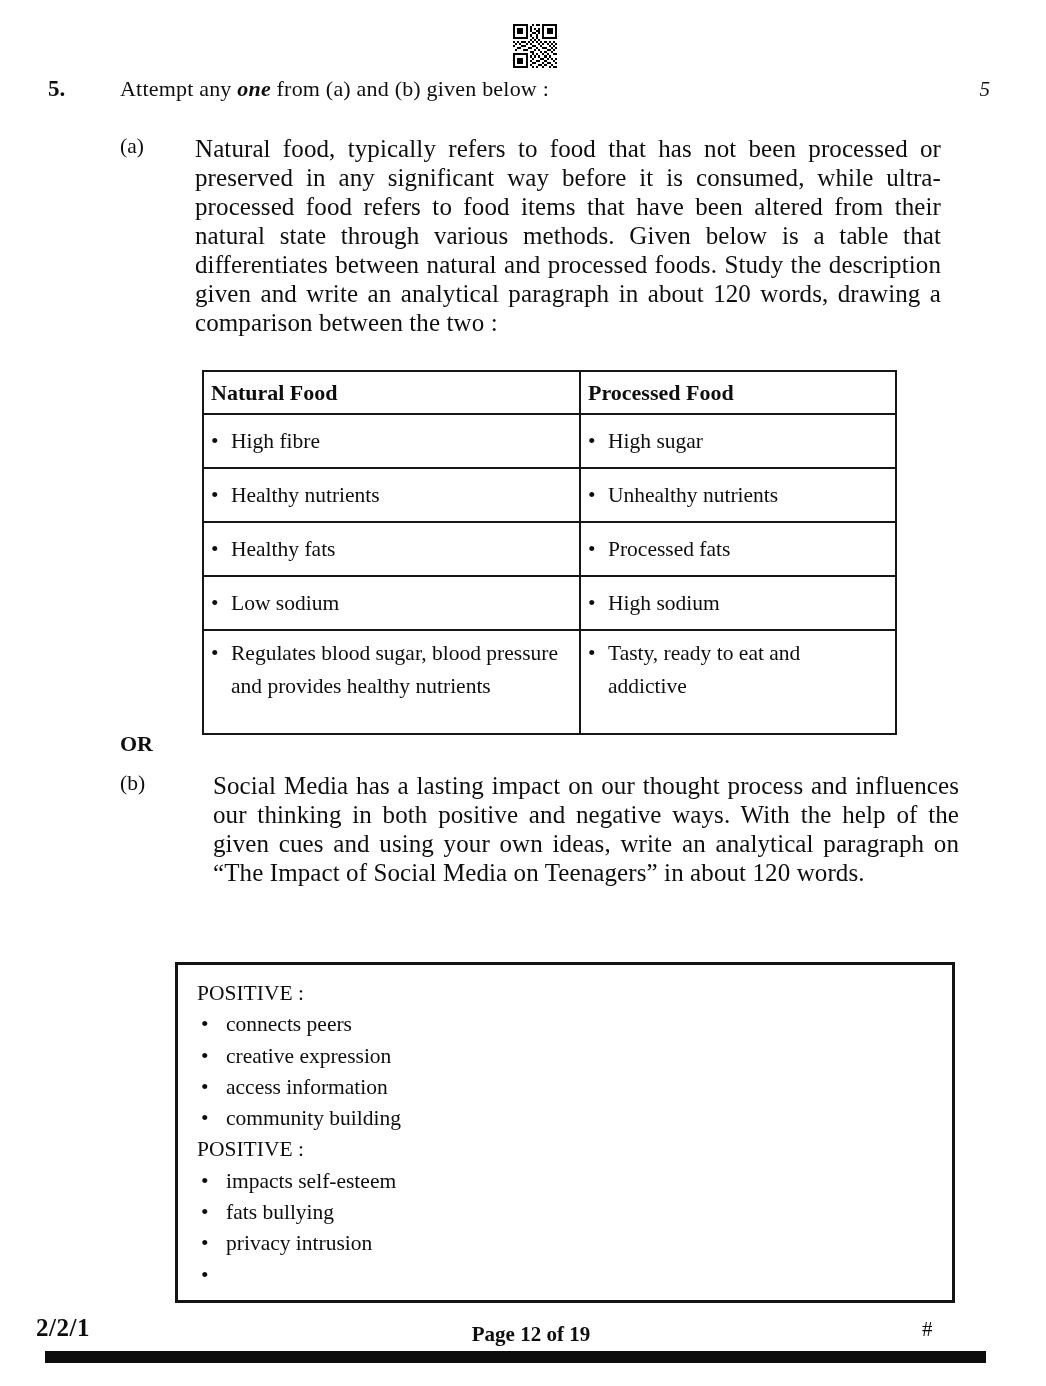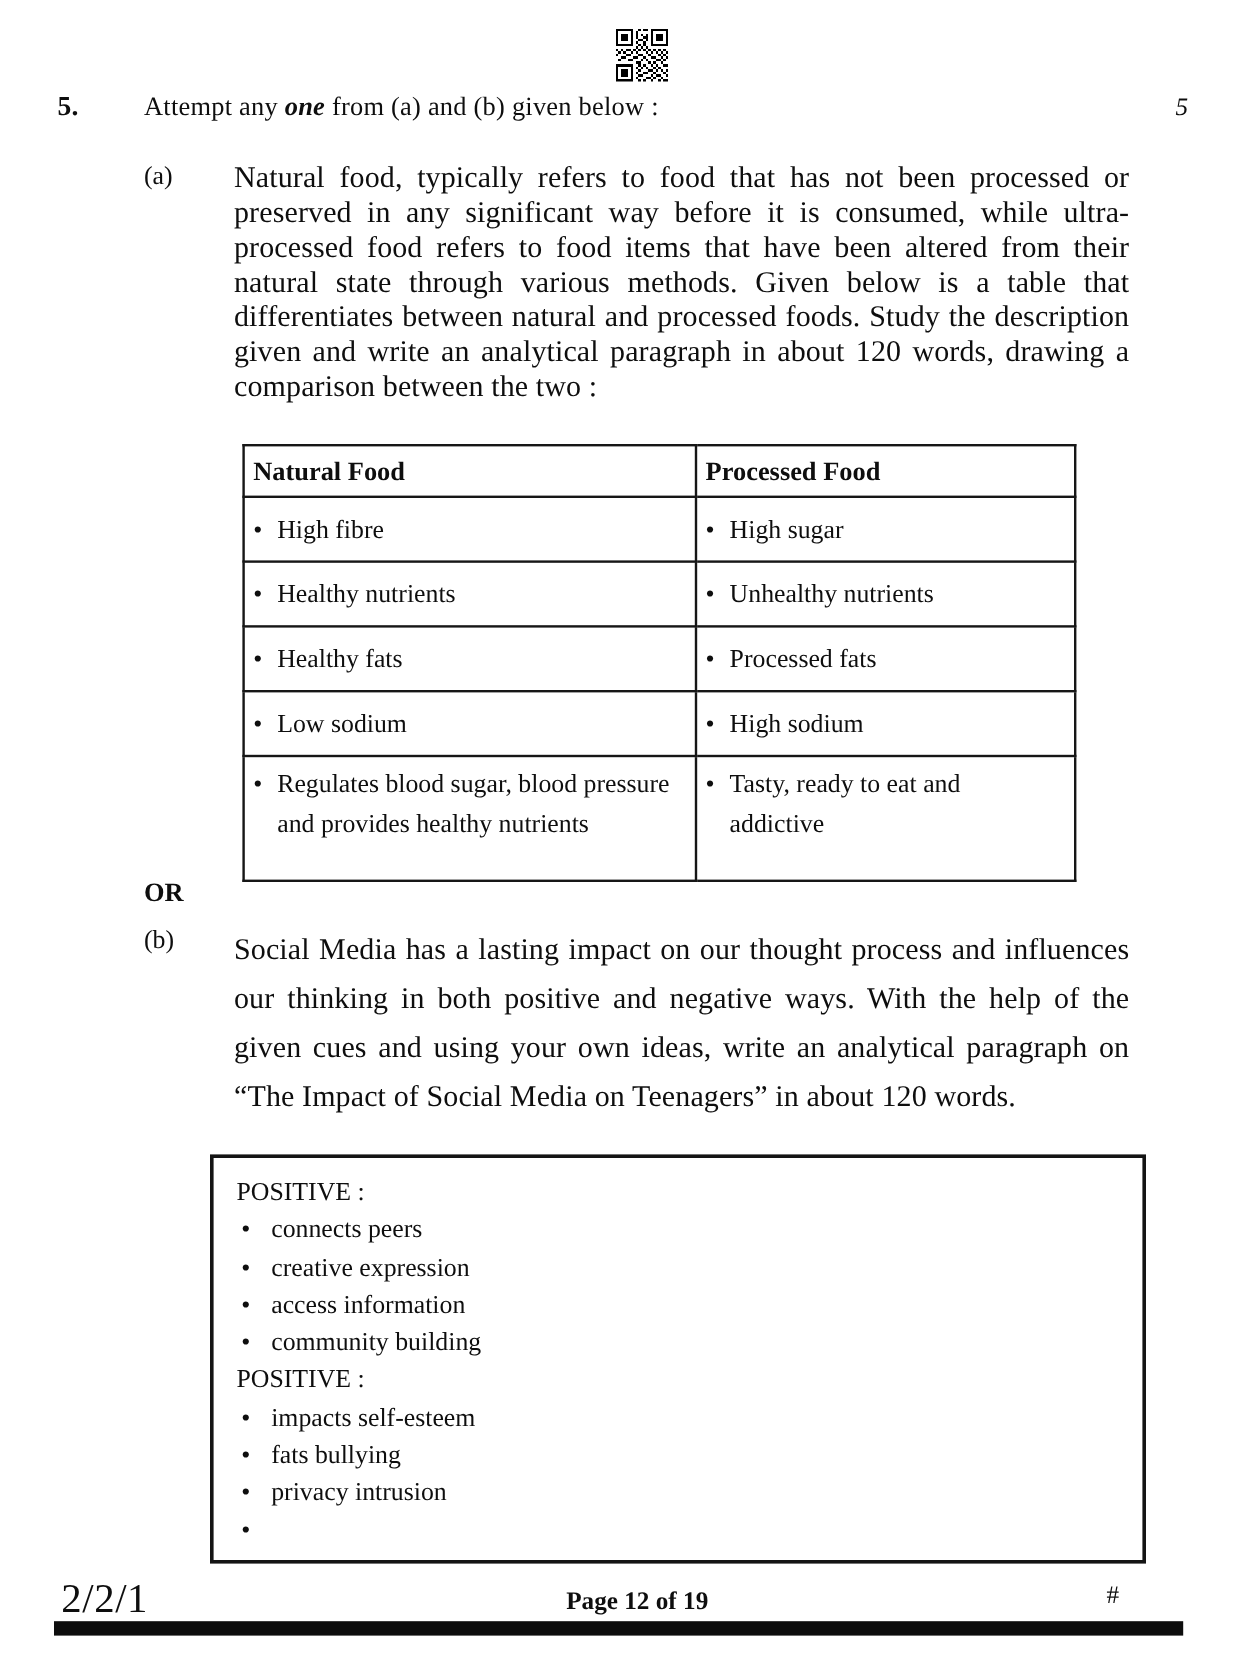--- a/index.html
+++ b/index.html
@@ -33,21 +33,21 @@
   .sec-label { width: 75px; font-size: 21.5px; }
   .sec-para {
     width: 746px;
     font-size: 25px;
     text-align: justify;
     letter-spacing: 0.1px;
   }
   .sec-a { top: 134px; }
   .sec-a .sec-para { line-height: 29px; }
   .sec-b { top: 771px; }
-  .sec-b .sec-para { line-height: 41px; }
+  .sec-b .sec-para { line-height: 29px; margin-left: 18px; }
 
   
   table.cmp {
     position: absolute; left: 202px; top: 350px; width: 693px;
     border-collapse: collapse; table-layout: fixed; margin-top: 20px;
   }
   table.cmp col.c1 { width: 377px; }
   table.cmp col.c2 { width: 316px; }
   table.cmp td {
     border: 2px solid #161616;
@@ -73,21 +73,21 @@
   
   .cues-box {
     position: absolute; left: 175px; top: 962px; width: 780px; height: 341px;
     border: 3px solid #141414;
     padding: 13px 18px 10px 19px;
   }
   .cues-line { font-size: 21.5px; line-height: 31.3px; display: flex; align-items: baseline; }
   .cues-line .blt { width: 29px; flex: 0 0 29px; padding-left: 4px; }
 
   
-  .footer-code { position: absolute; left: 51px; top: 1314px; font-weight: normal; font-size: 34px; letter-spacing: 0.5px; }
+  .footer-code { position: absolute; left: 36px; top: 1314px; font-weight: bold; font-size: 25px; letter-spacing: 0.5px; }
   .footer-page { position: absolute; left: 0; top: 1322px; width: 1046px; text-align: center; font-weight: bold; font-size: 21px; padding-left: 16px; }
   .footer-hash { position: absolute; left: 922px; top: 1317px; font-size: 21px; }
   .footer-bar { position: absolute; left: 45px; top: 1351px; width: 941px; height: 12px; background: #0d0d0d; }
 </style>
 </head>
 <body>
 
 <div class="page">
 
   <div class="qr">

